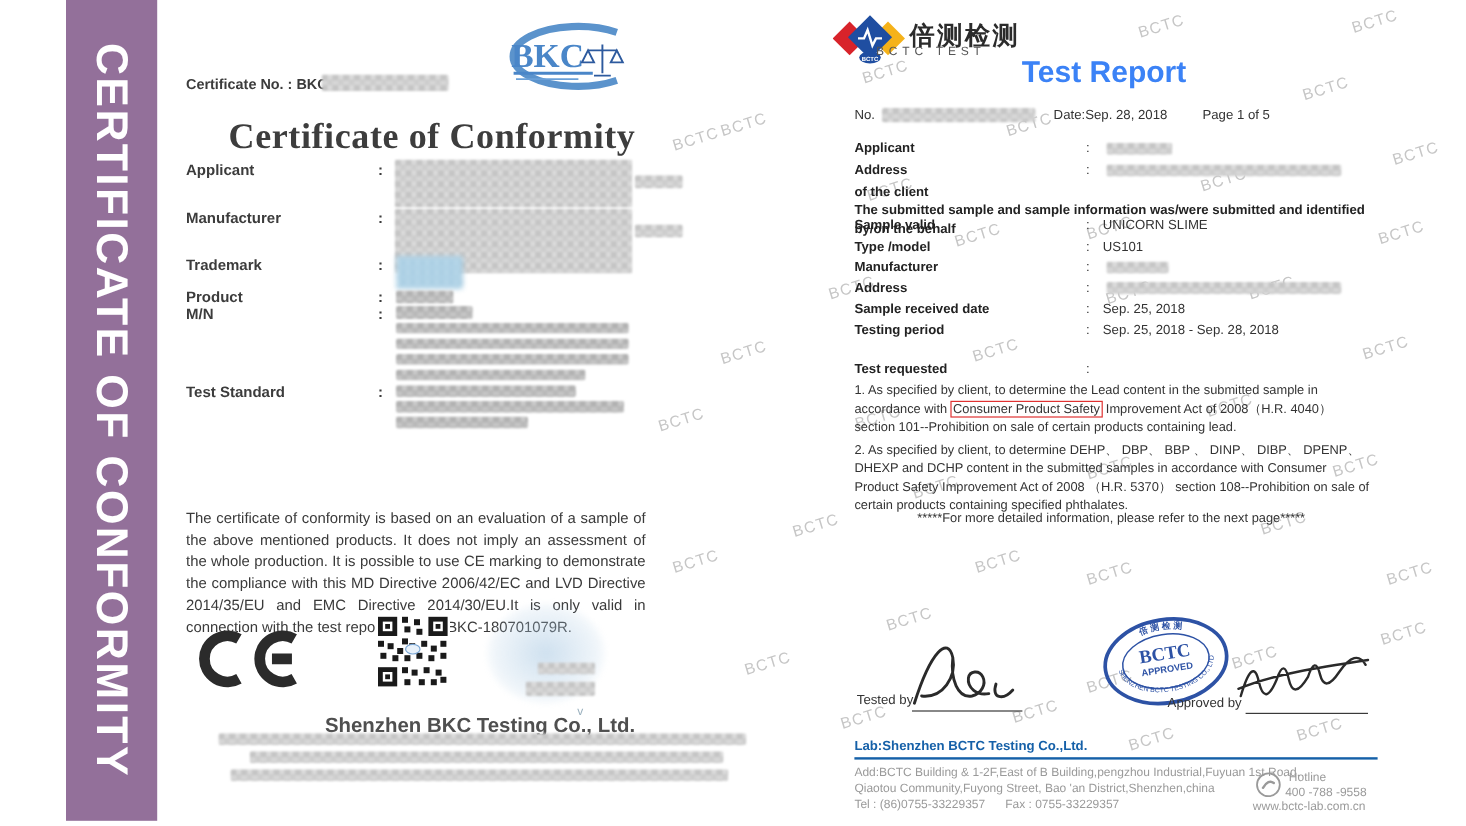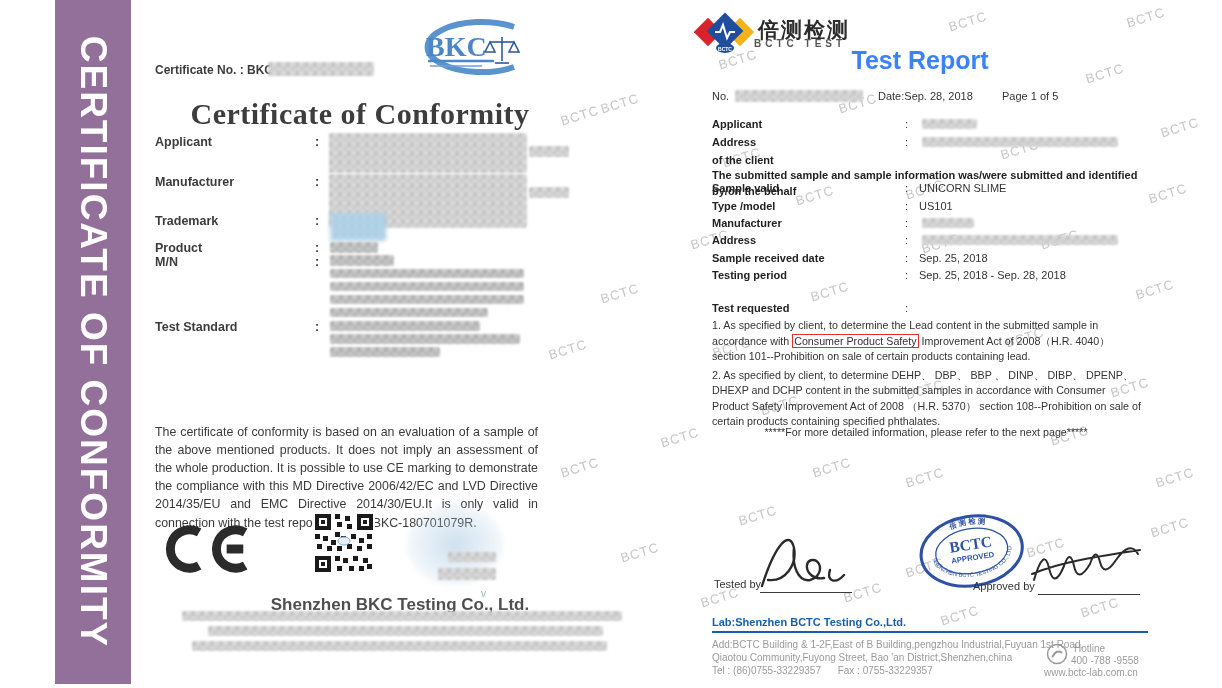--- a/index.html
+++ b/index.html
@@ -221,21 +221,21 @@
     <svg width="150" height="46" viewBox="0 0 150 46">
       <rect x="4" y="10" width="20" height="20" transform="rotate(45 14 20)" fill="#d8232a"></rect>
       <rect x="36" y="10" width="20" height="20" transform="rotate(45 46 20)" fill="#f5b21a"></rect>
       <rect x="18" y="6" width="26" height="26" transform="rotate(45 31 19)" fill="#1f4ea1"></rect>
       <polyline points="21,20 26,20 29,13 33,26 36,20 41,20" fill="none" stroke="#fff" stroke-width="2"></polyline>
       <ellipse cx="31" cy="36" rx="9" ry="5" fill="#1f4ea1"></ellipse>
       <text x="31" y="38.5" font-size="5" fill="#fff" text-anchor="middle" font-weight="bold">BCTC</text>
     </svg>
   </div>
   <div class="abs" style="left:758px;top:16px;font-size:21px;font-weight:bold;color:#2b2b2b;letter-spacing:2px;">倍测检测</div>
-  <div class="abs" style="left:754px;top:38px;font-size:10px;color:#555;letter-spacing:4px;font-weight:bold;">BCTC  TEST</div>
+  <div class="abs" style="left:730px;top:38px;font-size:10px;color:#555;letter-spacing:4px;">BCTC  TEST</div>
 
   <div class="abs" id="rtitle" style="left:770px;top:46px;width:300px;">Test Report</div>
 
   <div class="abs meta" style="left:712px;top:90px;">No.</div>
   <div class="redact" style="left:735px;top:90px;width:128px;height:12px;"></div>
   <div class="abs meta" style="left:878px;top:90px;">Date:Sep. 28, 2018</div>
   <div class="abs meta" style="left:1002px;top:90px;">Page 1 of 5</div>
 
   <div class="rf" style="top:118px;">
     <span class="rlabel">Applicant</span><span class="rcolon">:</span><span></span>

